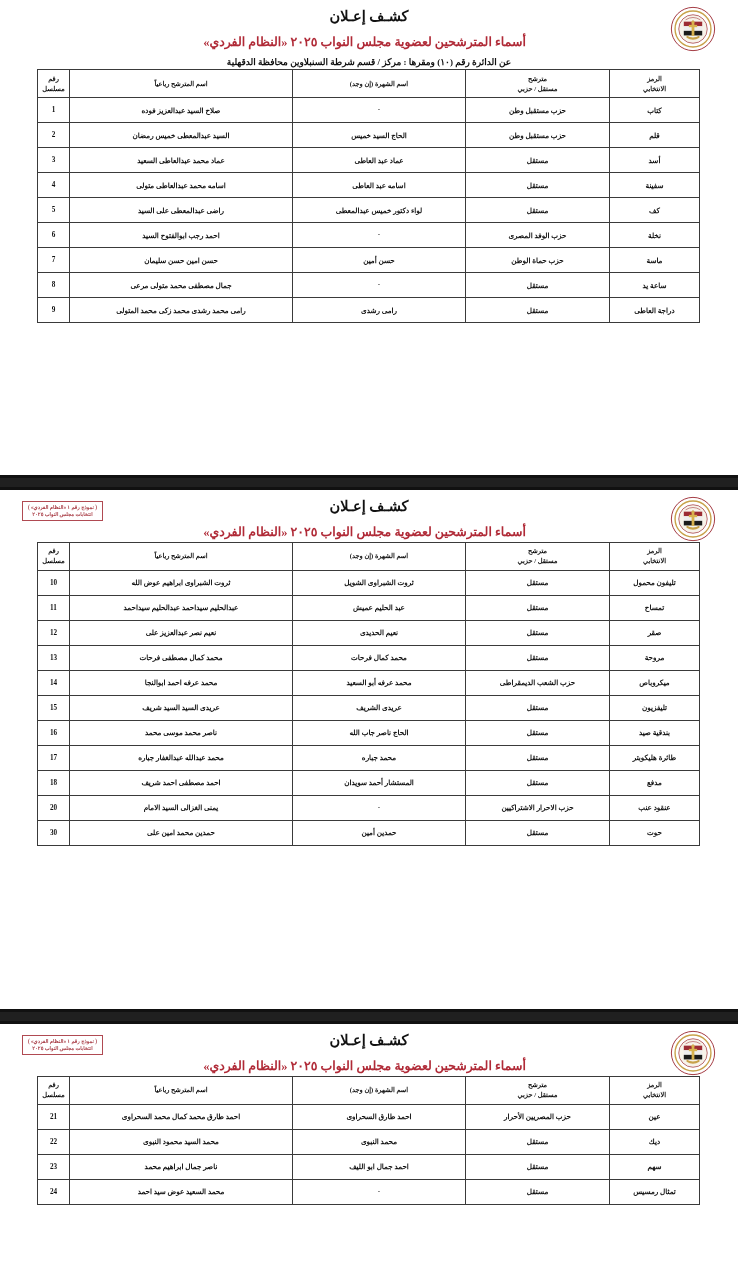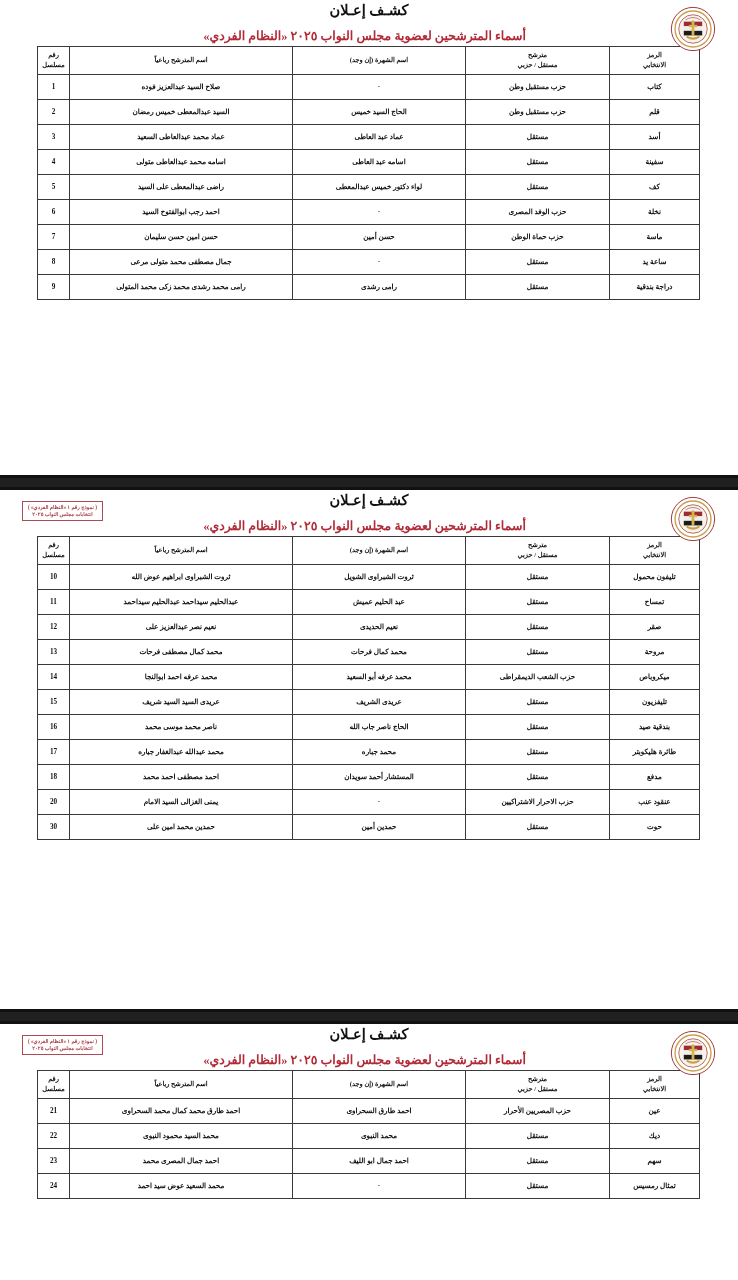--- a/index.html
+++ b/index.html
@@ -66,20 +66,21 @@
     top: 6px;
     right: 22px;
     width: 46px;
     height: 46px;
   }
   .emblem svg { display:block; width: 46px; height: 46px; }
 
   
   .hdr-block {
     text-align: center;
+    padding-top: 6px;
   }
   .title-main {
     font-size: 14.5px;
     font-weight: bold;
     color: #111;
     letter-spacing: 0.5px;
     margin: 0;
     line-height: 1.5;
   }
   .title-red {
@@ -155,20 +156,21 @@
     <path d="M50 30 l4 6 h-8 z" fill="#c8a24a"></path>
     <rect x="47" y="33" width="6" height="32" fill="#d8b24e"></rect>
     <rect x="41" y="41" width="18" height="5" fill="#d8b24e"></rect>
     <path d="M36 64 q14 9 28 0 l0 5 q-14 9 -28 0 z" fill="#c8a24a"></path>
     <path d="M34 30 q16 -10 32 0" fill="none" stroke="#9c2b33" stroke-width="1.2"></path>
   </svg>
 </div>
       <div class="hdr-block">
         <div class="title-main">كشـف إعـلان</div>
         <div class="title-red">أسماء المترشحين لعضوية مجلس النواب ٢٠٢٥ «النظام الفردي»</div>
+        <div class="title-sub">عن الدائرة رقم (١٠)  ومقرها : مركز / قسم شرطة السنبلاوين  محافظة الدقهلية</div>
       </div>
       <div class="tbl-wrap">
         <table class="cand">
           <colgroup>
             <col class="c-sym">
             <col class="c-part">
             <col class="c-fame">
             <col class="c-name">
             <col class="c-seq">
           </colgroup>
@@ -241,21 +243,21 @@
               <td class="num">7</td>
             </tr>
             <tr>
               <td>ساعة يد</td>
               <td>مستقل</td>
               <td class="dash">-</td>
               <td>جمال مصطفى محمد متولى مرعى</td>
               <td class="num">8</td>
             </tr>
             <tr>
-              <td>دراجة بندقية</td>
+              <td>دراجة العاطى</td>
               <td>مستقل</td>
               <td>رامى رشدى</td>
               <td>رامى محمد رشدى محمد زكى محمد المتولى</td>
               <td class="num">9</td>
             </tr>
           </tbody>
         </table>
       </div>
     </div>
     <div class="page-gap"></div>
@@ -364,21 +366,21 @@
               <td>طائرة هليكوبتر</td>
               <td>مستقل</td>
               <td>محمد جباره</td>
               <td>محمد عبدالله عبدالغفار جباره</td>
               <td class="num">17</td>
             </tr>
             <tr>
               <td>مدفع</td>
               <td>مستقل</td>
               <td>المستشار أحمد سويدان</td>
-              <td>احمد مصطفى احمد محمد</td>
+              <td>احمد مصطفى احمد شريف</td>
               <td class="num">18</td>
             </tr>
             <tr>
               <td>عنقود عنب</td>
               <td>حزب الاحرار الاشتراكيين</td>
               <td class="dash">-</td>
               <td>يمنى الغزالى السيد الامام</td>
               <td class="num">20</td>
             </tr>
             <tr>
@@ -456,21 +458,21 @@
               <td>ديك</td>
               <td>مستقل</td>
               <td>محمد النبوى</td>
               <td>محمد السيد محمود النبوى</td>
               <td class="num">22</td>
             </tr>
             <tr>
               <td>سهم</td>
               <td>مستقل</td>
               <td>احمد جمال ابو الليف</td>
-              <td>احمد جمال المصرى محمد</td>
+              <td>ناصر جمال ابراهيم محمد</td>
               <td class="num">23</td>
             </tr>
             <tr>
               <td>تمثال رمسيس</td>
               <td>مستقل</td>
               <td class="dash">-</td>
               <td>محمد السعيد عوض سيد احمد</td>
               <td class="num">24</td>
             </tr>
           </tbody>

